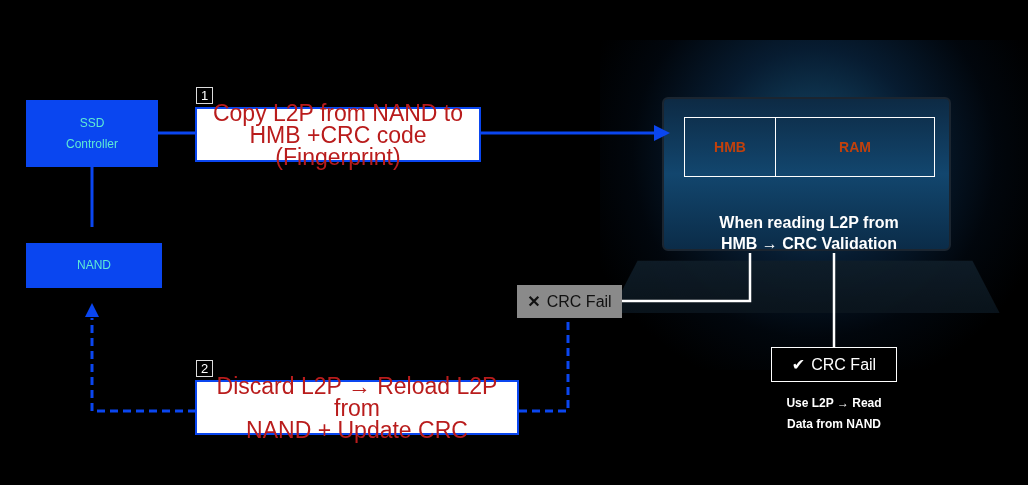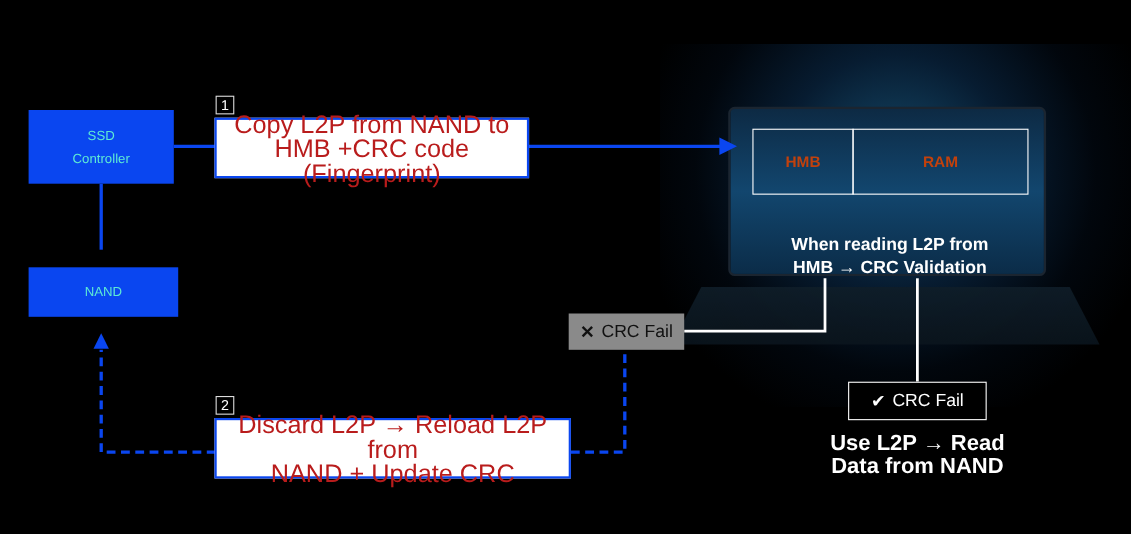--- a/index.html
+++ b/index.html
@@ -52,18 +52,18 @@
 
 <div class="abs fail" style="left:517px;top:285px;width:105px;height:33px;">
   <span style="font-weight:bold;">✕</span>
   <span>CRC Fail</span>
 </div>
 
 <div class="abs pass" style="left:771px;top:347px;width:126px;height:35px;">
   <span>✔</span>
   <span>CRC Fail</span>
 </div>
-<div class="abs caption" style="left:734px;top:393px;width:200px;white-space:pre-line;font-size:20px;">Use L2P → Read
+<div class="abs caption" style="left:734px;top:393px;width:200px;white-space:pre-line;font-size:12px;">Use L2P → Read
 Data from NAND</div>
 
 <div class="abs num" style="left:196px;top:360px;">2</div>
 <div class="abs white-box" style="left:195px;top:380px;width:324px;height:55px;white-space:pre-line;">Discard L2P → Reload L2P from
 NAND + Update CRC</div>
 
 </body></html>

